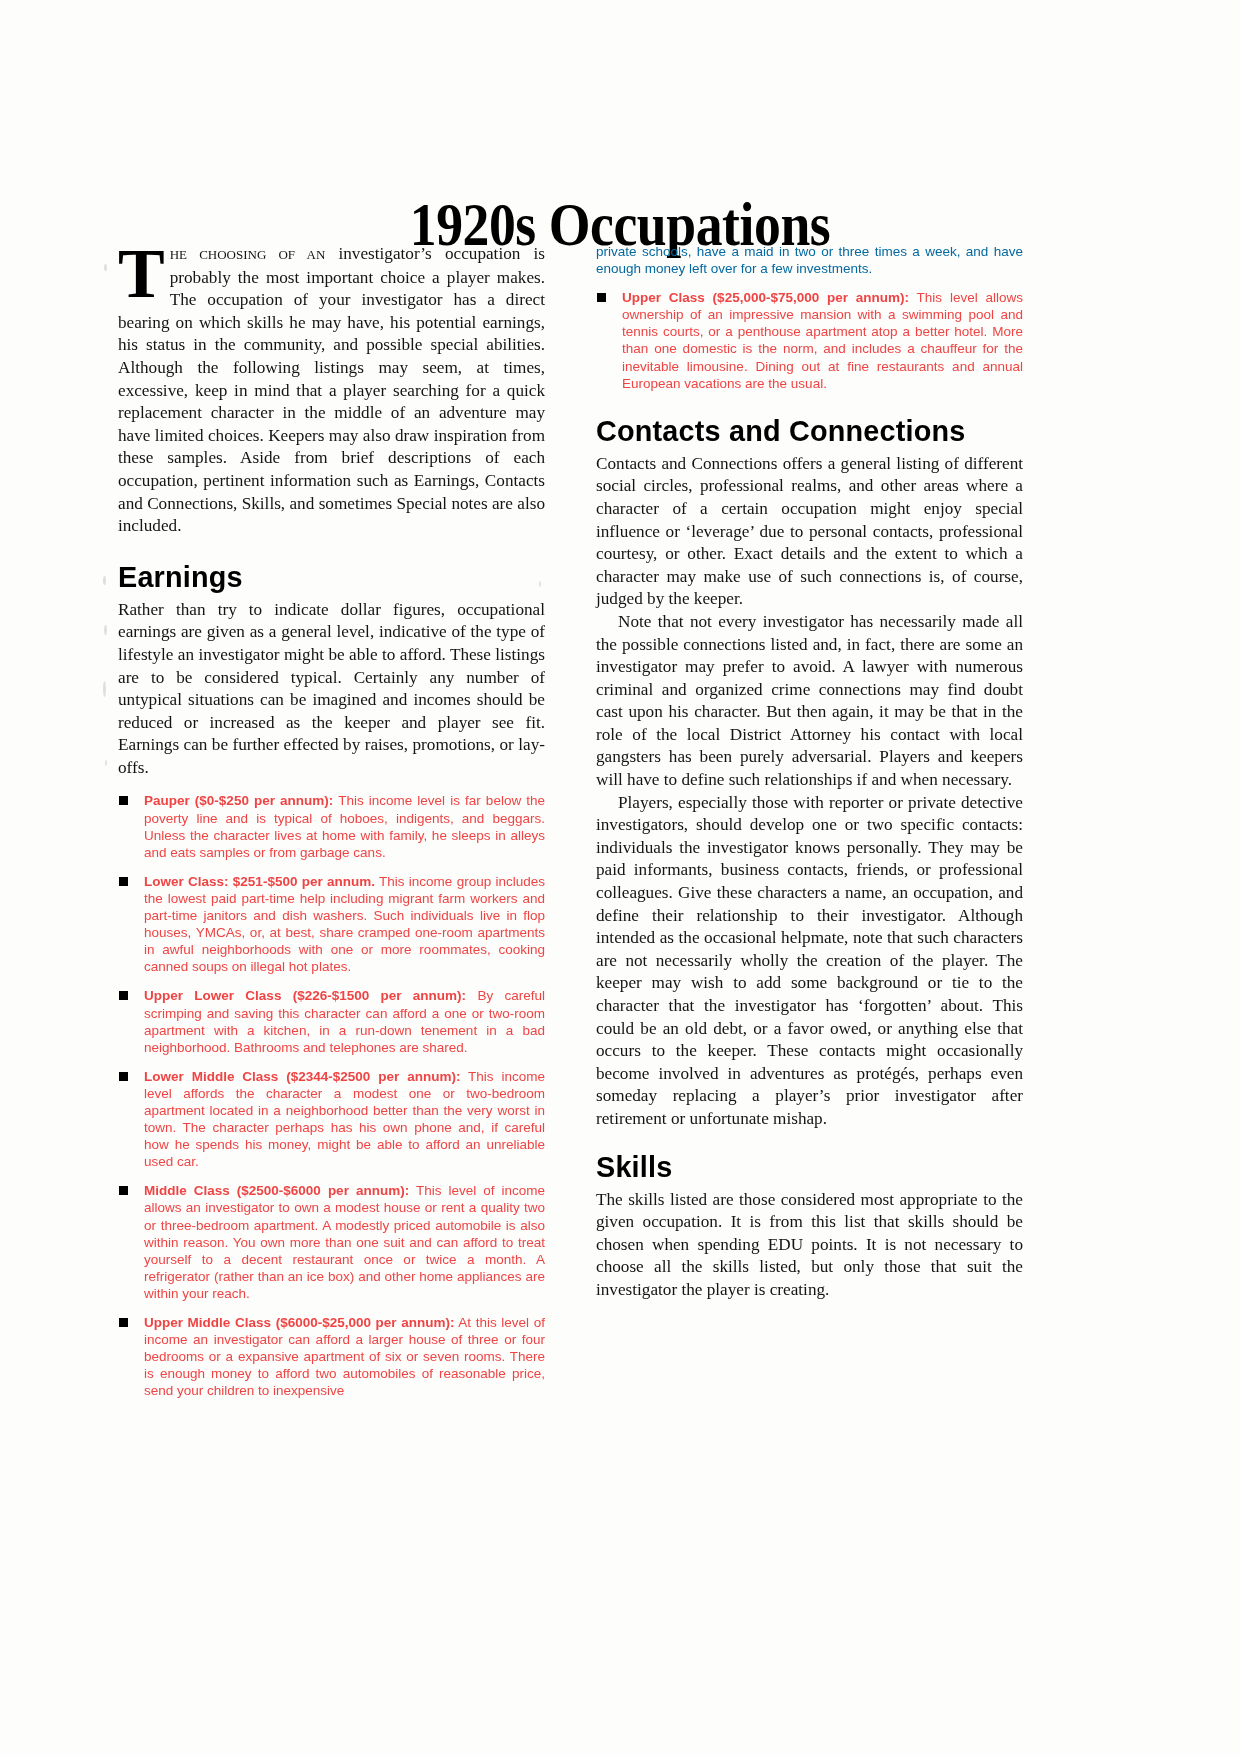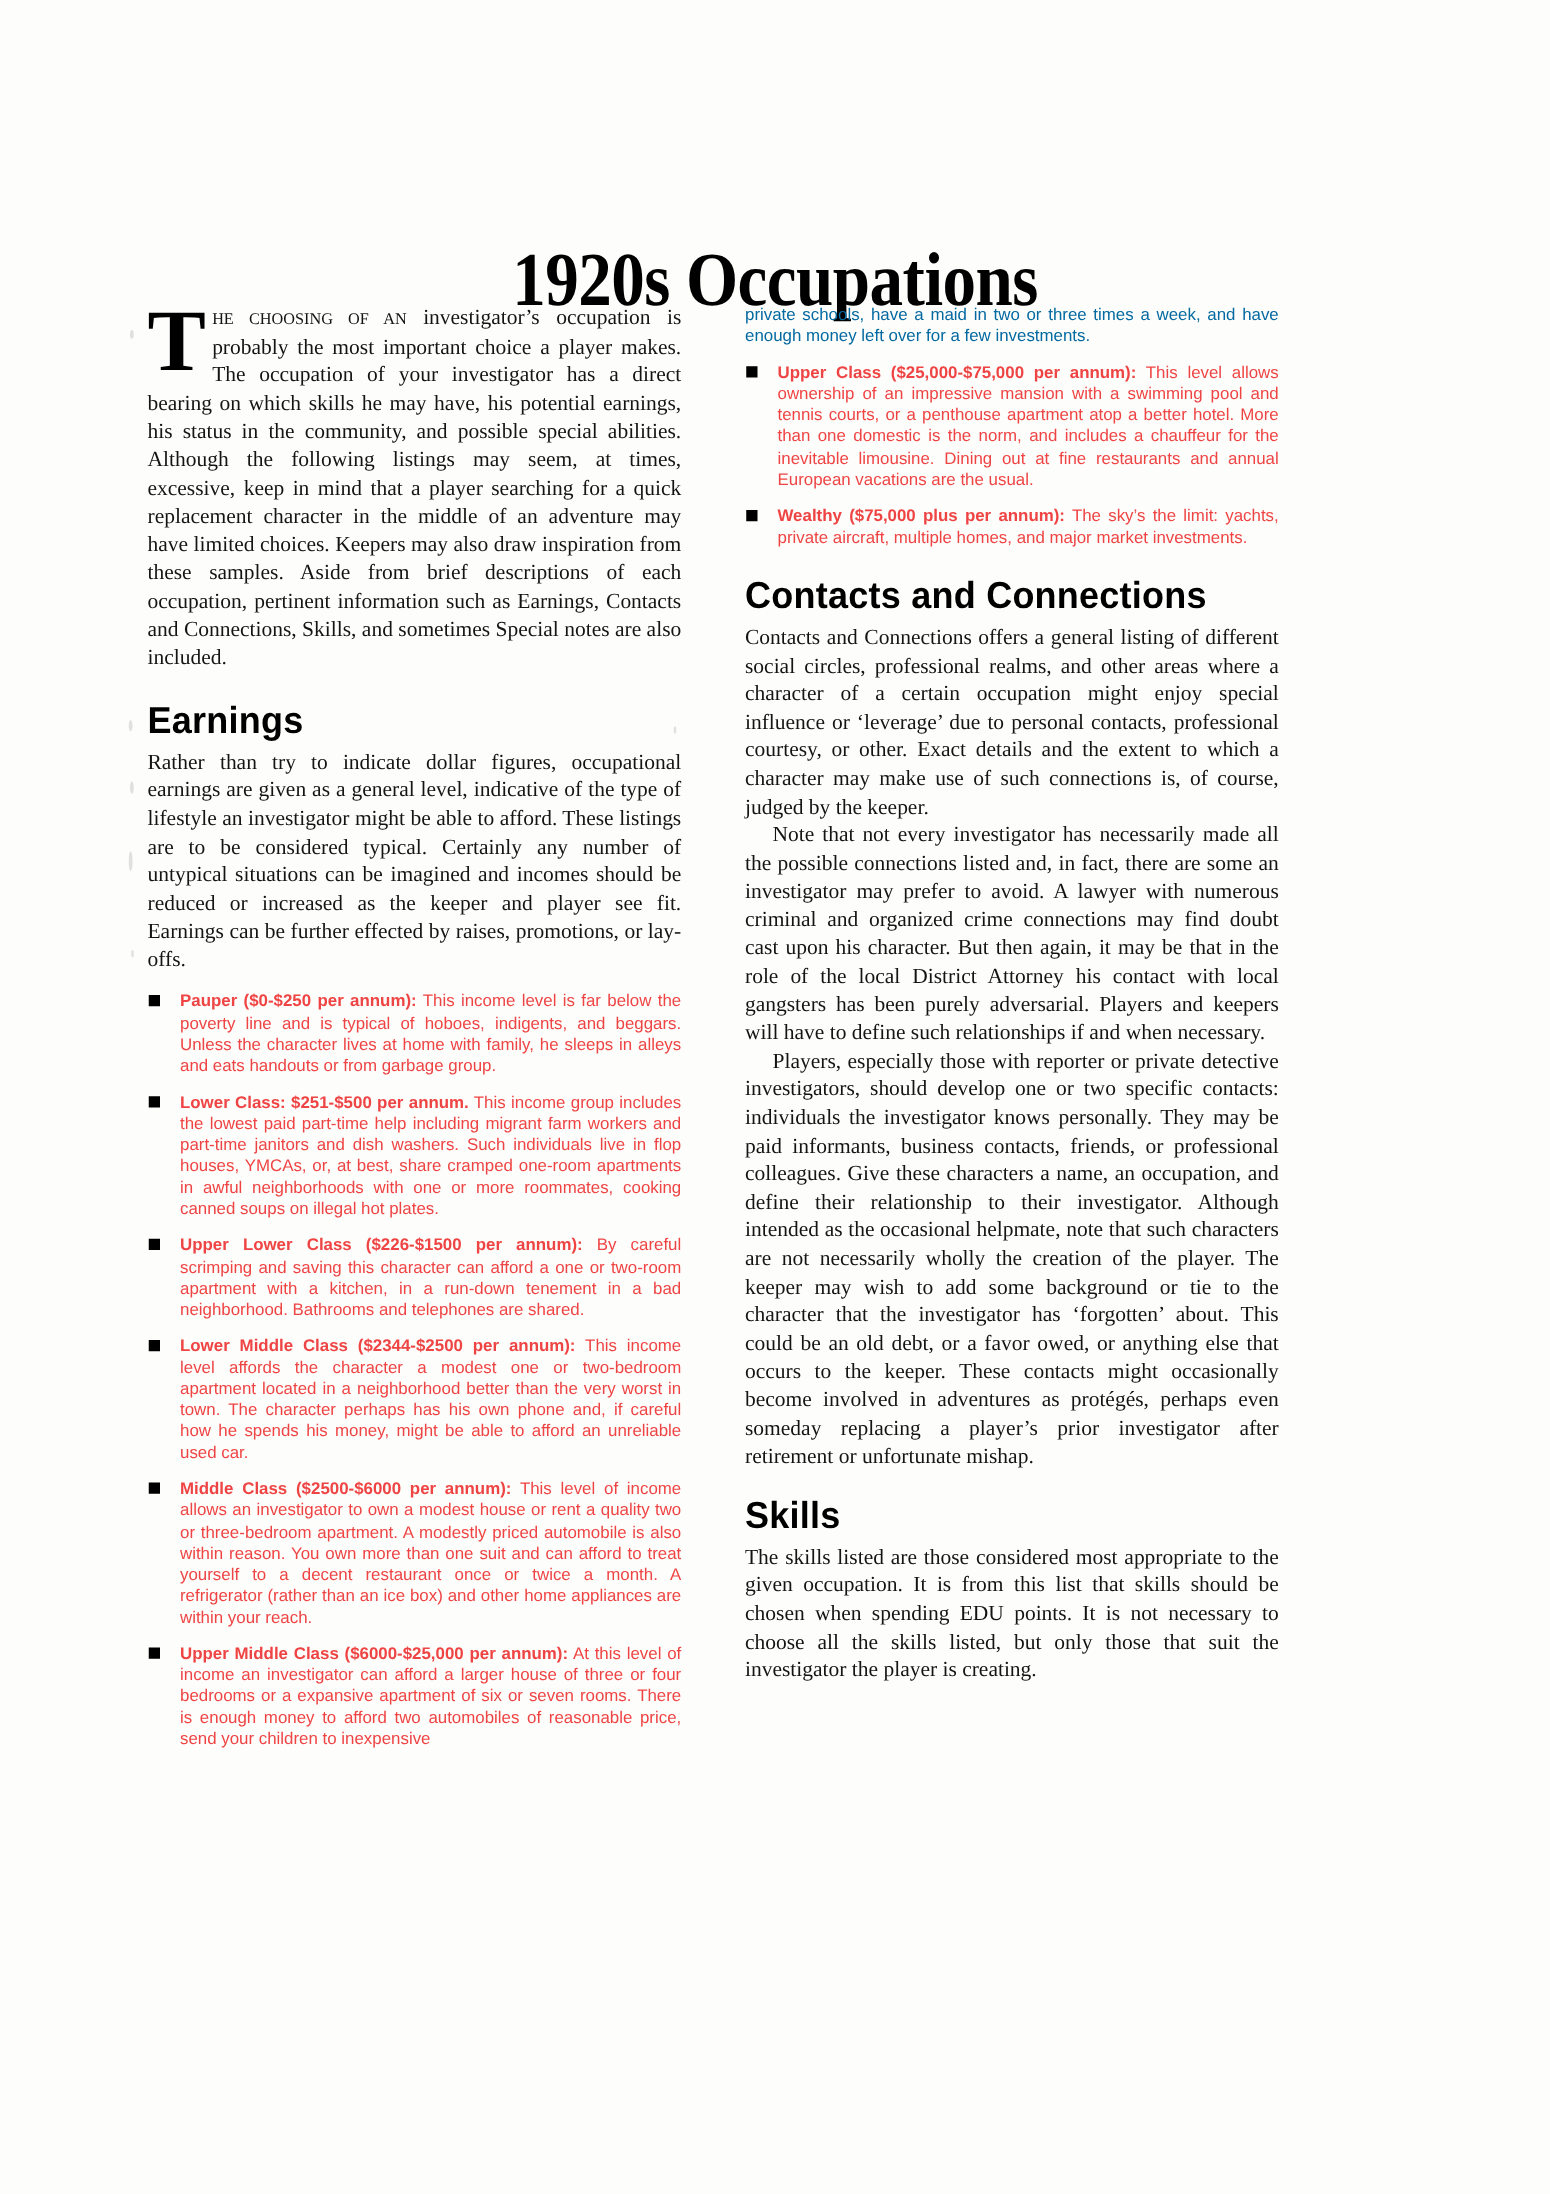--- a/index.html
+++ b/index.html
@@ -158,21 +158,21 @@
 
       <p class="prose"><span class="dropcap">T</span><span class="smallcaps">HE CHOOSING OF AN</span><span> investigator’s occupation is probably the most important choice a player makes. The occupation of your investigator has a direct bearing on which skills he may have, his potential earnings, his status in the community, and possible special abilities. Although the following listings may seem, at times, excessive, keep in mind that a player searching for a quick replacement character in the middle of an adventure may have limited choices. Keepers may also draw inspiration from these samples. Aside from brief descriptions of each occupation, pertinent information such as Earnings, Contacts and Connections, Skills, and sometimes Special notes are also included.</span></p>
 
       <h2 class="section">Earnings</h2>
 
       <p class="prose">Rather than try to indicate dollar figures, occupational earnings are given as a general level, indicative of the type of lifestyle an investigator might be able to afford. These listings are to be considered typical. Certainly any number of untypical situations can be imagined and incomes should be reduced or increased as the keeper and player see fit. Earnings can be further effected by raises, promotions, or lay-offs.</p>
 
       <ul class="bullets">
         <li>
           <span class="sqbullet"></span>
-          <span class="blabel">Pauper ($0-$250 per annum):</span><span> This income level is far below the poverty line and is typical of hoboes, indigents, and beggars. Unless the character lives at home with family, he sleeps in alleys and eats handouts or from garbage group.</span>
+          <span class="blabel">Pauper ($0-$250 per annum):</span><span> This income level is far below the poverty line and is typical of hoboes, indigents, and beggars. Unless the character lives at home with family, he sleeps in alleys and eats samples or from garbage cans.</span>
         </li>
         <li>
           <span class="sqbullet"></span>
           <span class="blabel">Lower Class: $251-$500 per annum.</span><span> This income group includes the lowest paid part-time help including migrant farm workers and part-time janitors and dish washers. Such individuals live in flop houses, YMCAs, or, at best, share cramped one-room apartments in awful neighborhoods with one or more roommates, cooking canned soups on illegal hot plates.</span>
         </li>
         <li>
           <span class="sqbullet"></span>
           <span class="blabel">Upper Lower Class ($226-$1500 per annum):</span><span> By careful scrimping and saving this character can afford a one or two-room apartment with a kitchen, in a run-down tenement in a bad neighborhood. Bathrooms and telephones are shared.</span>
         </li>
         <li>
@@ -191,24 +191,20 @@
     </div>
 
     <div class="col col-right">
 
       <p class="cont-para">private schools, have a maid in two or three times a week, and have enough money left over for a few investments.</p>
 
       <ul class="bullets" id="right-top-list">
         <li>
           <span class="sqbullet"></span>
           <span class="blabel">Upper Class ($25,000-$75,000 per annum):</span><span> This level allows ownership of an impressive mansion with a swimming pool and tennis courts, or a penthouse apartment atop a better hotel. More than one domestic is the norm, and includes a chauffeur for the inevitable limousine. Dining out at fine restaurants and annual European vacations are the usual.</span>
-        </li>
-        <li>
-          <span class="sqbullet"></span>
-          <span class="blabel">Wealthy ($75,000 plus per annum):</span><span> The sky’s the limit: yachts, private aircraft, multiple homes, and major market investments.</span>
         </li>
       </ul>
 
       <h2 class="section">Contacts and Connections</h2>
 
       <p class="prose">Contacts and Connections offers a general listing of different social circles, professional realms, and other areas where a character of a certain occupation might enjoy special influence or ‘leverage’ due to personal contacts, professional courtesy, or other. Exact details and the extent to which a character may make use of such connections is, of course, judged by the keeper.</p>
       <p class="prose">Note that not every investigator has necessarily made all the possible connections listed and, in fact, there are some an investigator may prefer to avoid. A lawyer with numerous criminal and organized crime connections may find doubt cast upon his character. But then again, it may be that in the role of the local District Attorney his contact with local gangsters has been purely adversarial. Players and keepers will have to define such relationships if and when necessary.</p>
       <p class="prose">Players, especially those with reporter or private detective investigators, should develop one or two specific contacts: individuals the investigator knows personally. They may be paid informants, business contacts, friends, or professional colleagues. Give these characters a name, an occupation, and define their relationship to their investigator. Although intended as the occasional helpmate, note that such characters are not necessarily wholly the creation of the player. The keeper may wish to add some background or tie to the character that the investigator has ‘forgotten’ about. This could be an old debt, or a favor owed, or anything else that occurs to the keeper. These contacts might occasionally become involved in adventures as protégés, perhaps even someday replacing a player’s prior investigator after retirement or unfortunate mishap.</p>
 
       <h2 class="section tight">Skills</h2>

